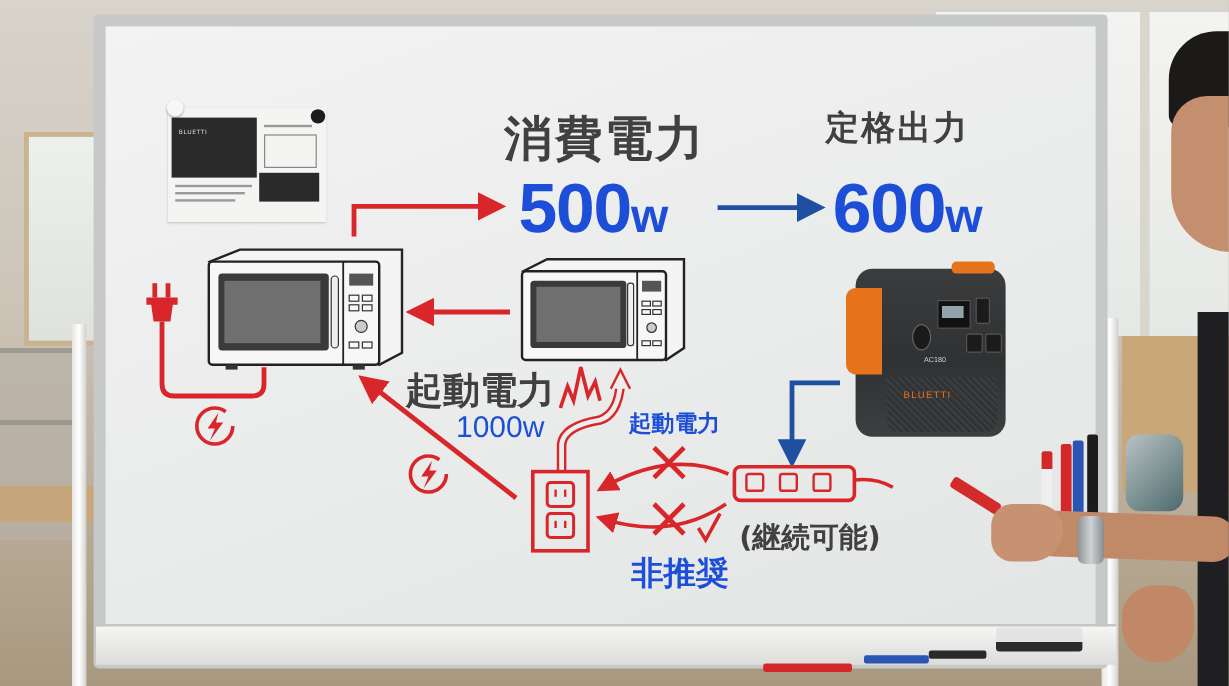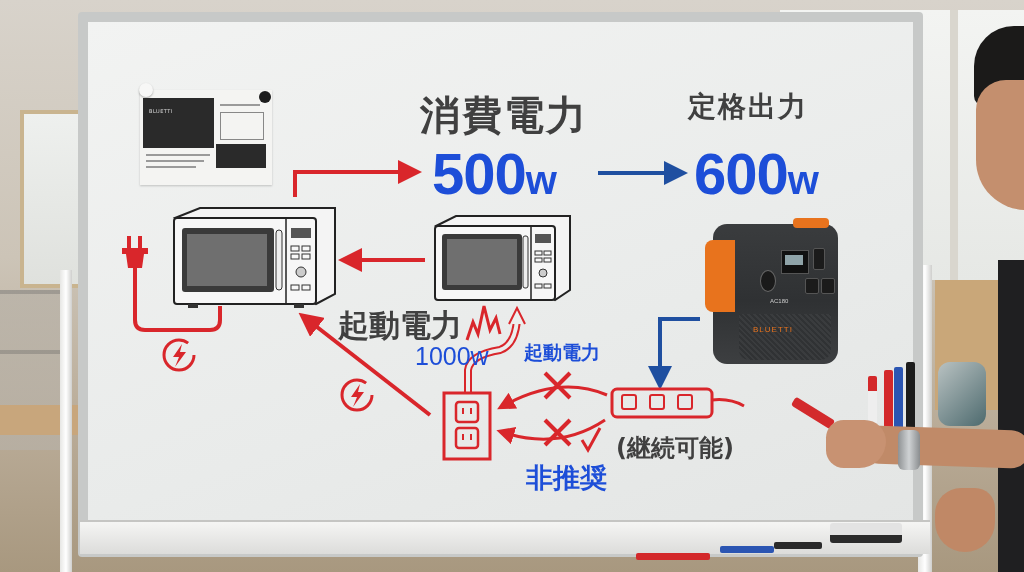--- a/index.html
+++ b/index.html
@@ -41,21 +41,21 @@
 
   .txt { position:absolute; font-weight:bold; white-space:nowrap; }
   .blue { color:#404040; }
   .red { color:#1d4ed8; }
   .t-consume { left:420px; top:88px; font-size:40px; letter-spacing:2px; }
   .t-rated { left:688px; top:88px; font-size:28px; letter-spacing:2px; }
   .t-500 { left:432px; top:140px; font-size:58px; font-family:"Liberation Sans", sans-serif; letter-spacing:-1px; }
   .t-800 { left:694px; top:140px; font-size:58px; font-family:"Liberation Sans", sans-serif; letter-spacing:-1px; }
   .t-w { font-size:40px; }
   .t-start { left:338px; top:305px; font-size:31px; }
-  .t-1000 { left:380px; top:342px; font-size:25px; font-family:"Liberation Sans", sans-serif; font-weight:normal;margin-left:35px; }
+  .t-1000 { left:380px; top:342px; font-size:25px; font-family:"Liberation Sans", sans-serif; font-weight:normal; }
   .t-peak { left:524px; top:340px; font-size:19px; }
   .t-notrec { left:526px; top:460px; font-size:27px; }
   .t-cont { left:616px; top:432px; font-size:24px; }
 
   svg.draw { position:absolute; left:0; top:0; }
 
   .station { position:absolute; left:705px; top:218px; width:135px; height:148px; }
   .station .body { position:absolute; left:8px; top:6px; width:125px; height:140px; border-radius:14px;
                    background:linear-gradient(180deg,#3a3c3e 0%,#2f3133 55%,#3d3f41 100%); }
   .station .handle-l { position:absolute; left:0; top:22px; width:30px; height:72px; border-radius:8px 0 0 8px; background:#e8731d; }

